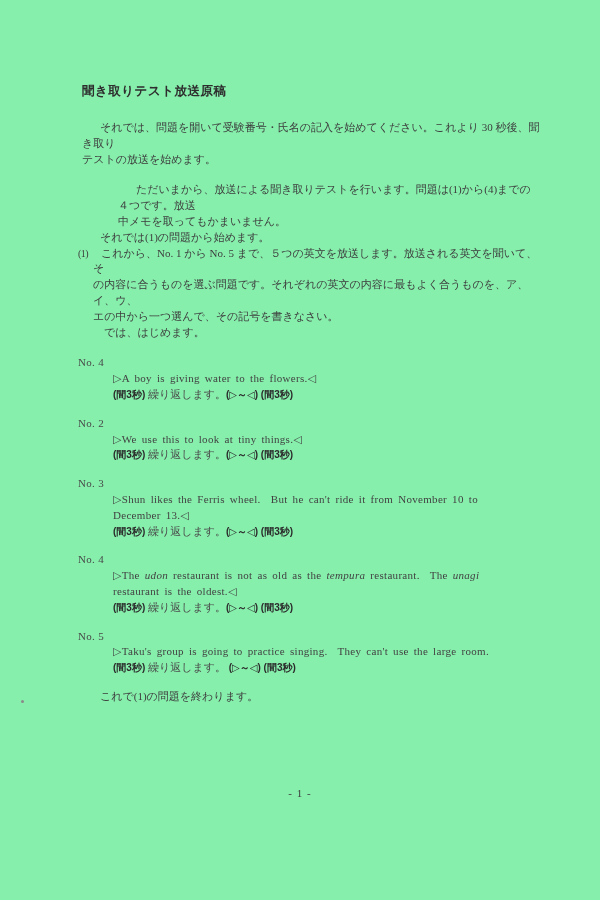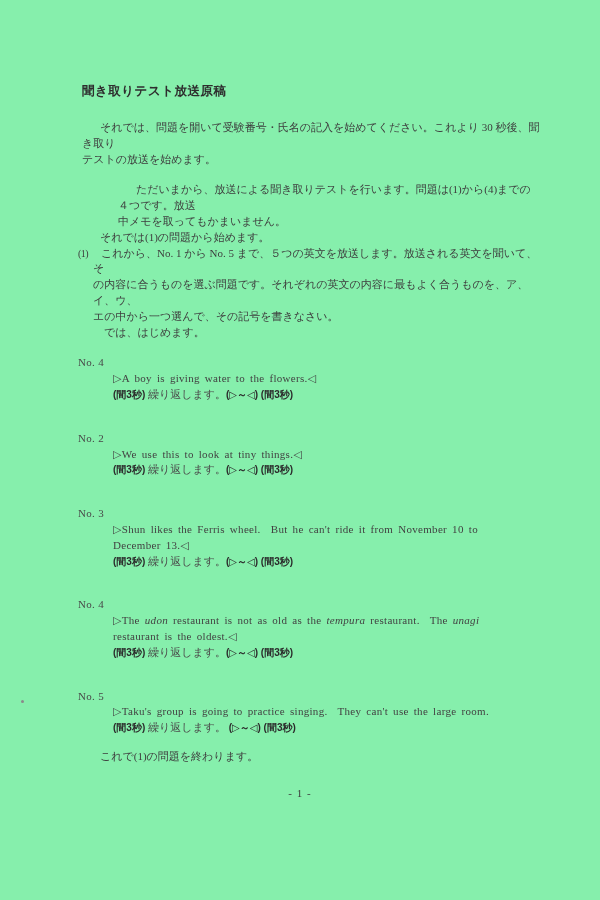--- a/index.html
+++ b/index.html
@@ -42,21 +42,21 @@
     position: absolute;
     left: -15px;
     top: 0;
     font-size: 10px;
     letter-spacing: -0.5px;
     color: #3d3d3d;
   }
   .first-indent .tline:first-child { text-indent: 8px; }
   .notes .tline { text-indent: 11px; }
 
-  .item { margin-top: 28px; }
+  .item { margin-top: 13px; }
   .item.mt-lg { margin-top: 15px; }
   .item-label {
     margin-left: -4px;
     letter-spacing: 0.3px;
     color: #484848;
   }
   .item-body { margin-left: 31px; }
   .script .tline {
     white-space: pre;
     word-spacing: 2px;

